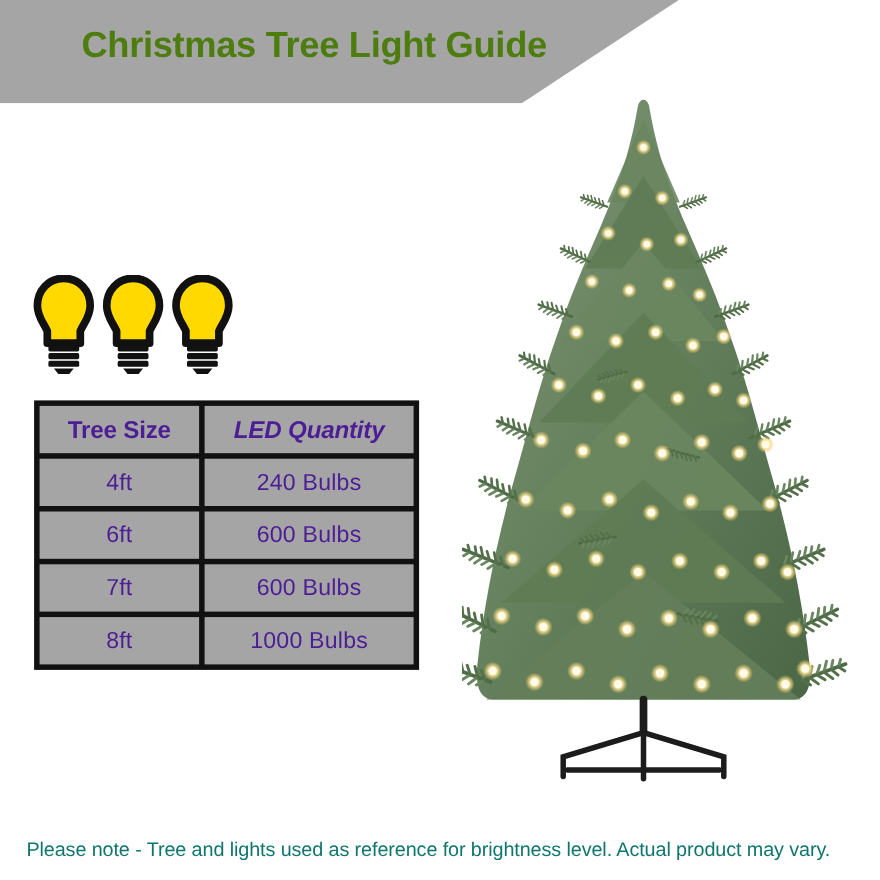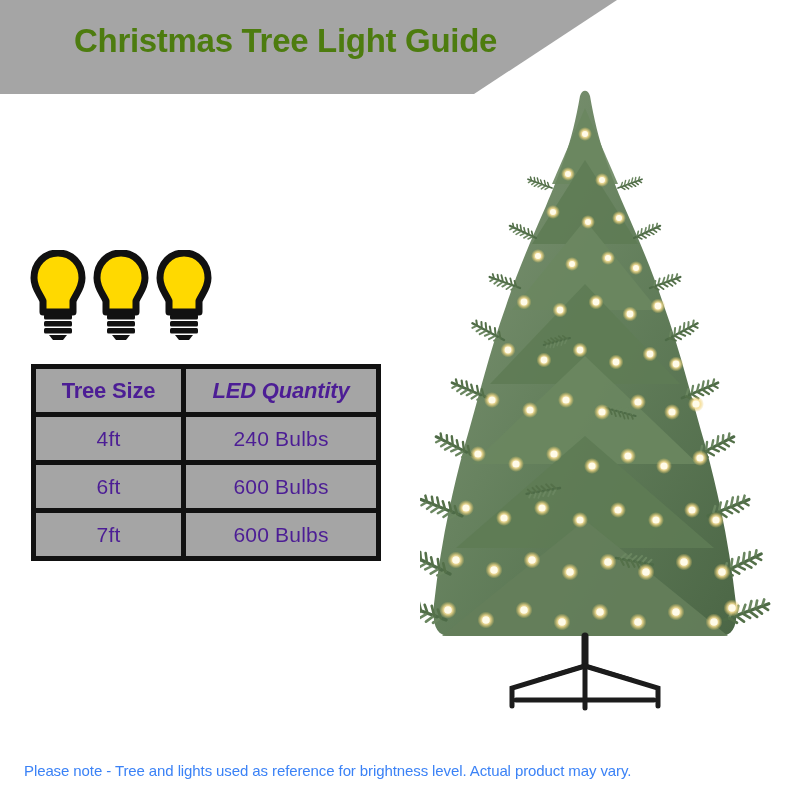--- a/index.html
+++ b/index.html
@@ -114,22 +114,22 @@
   }
 
   .tree-figure svg { display: block; }
 
   
   .footer-note {
     position: absolute;
     left: 24px;
     top: 762px;
     width: 760px;
-    font-size: 15px;
-    color: #3b82f6;
+    font-size: 18px;
+    color: #0f766e;
     white-space: nowrap;
     letter-spacing: -0.1px;
   }
 </style>
 </head>
 <body>
 
 <div id="page">
 
   <div class="header-banner"></div>
@@ -182,20 +182,24 @@
         <td>4ft</td>
         <td>240 Bulbs</td>
       </tr>
       <tr>
         <td>6ft</td>
         <td>600 Bulbs</td>
       </tr>
       <tr>
         <td>7ft</td>
         <td>600 Bulbs</td>
+      </tr>
+      <tr>
+        <td>8ft</td>
+        <td>1000 Bulbs</td>
       </tr>
     </tbody>
   </table>
 
   <div class="tree-figure">
     <svg width="370" height="630" viewBox="0 0 370 630" xmlns="http://www.w3.org/2000/svg">
       <defs>
         <radialGradient id="glow" cx="50%" cy="50%" r="50%">
           <stop offset="0%" stop-color="#fff6cf" stop-opacity="1"></stop>
           <stop offset="55%" stop-color="#f6dd92" stop-opacity="0.85"></stop>

